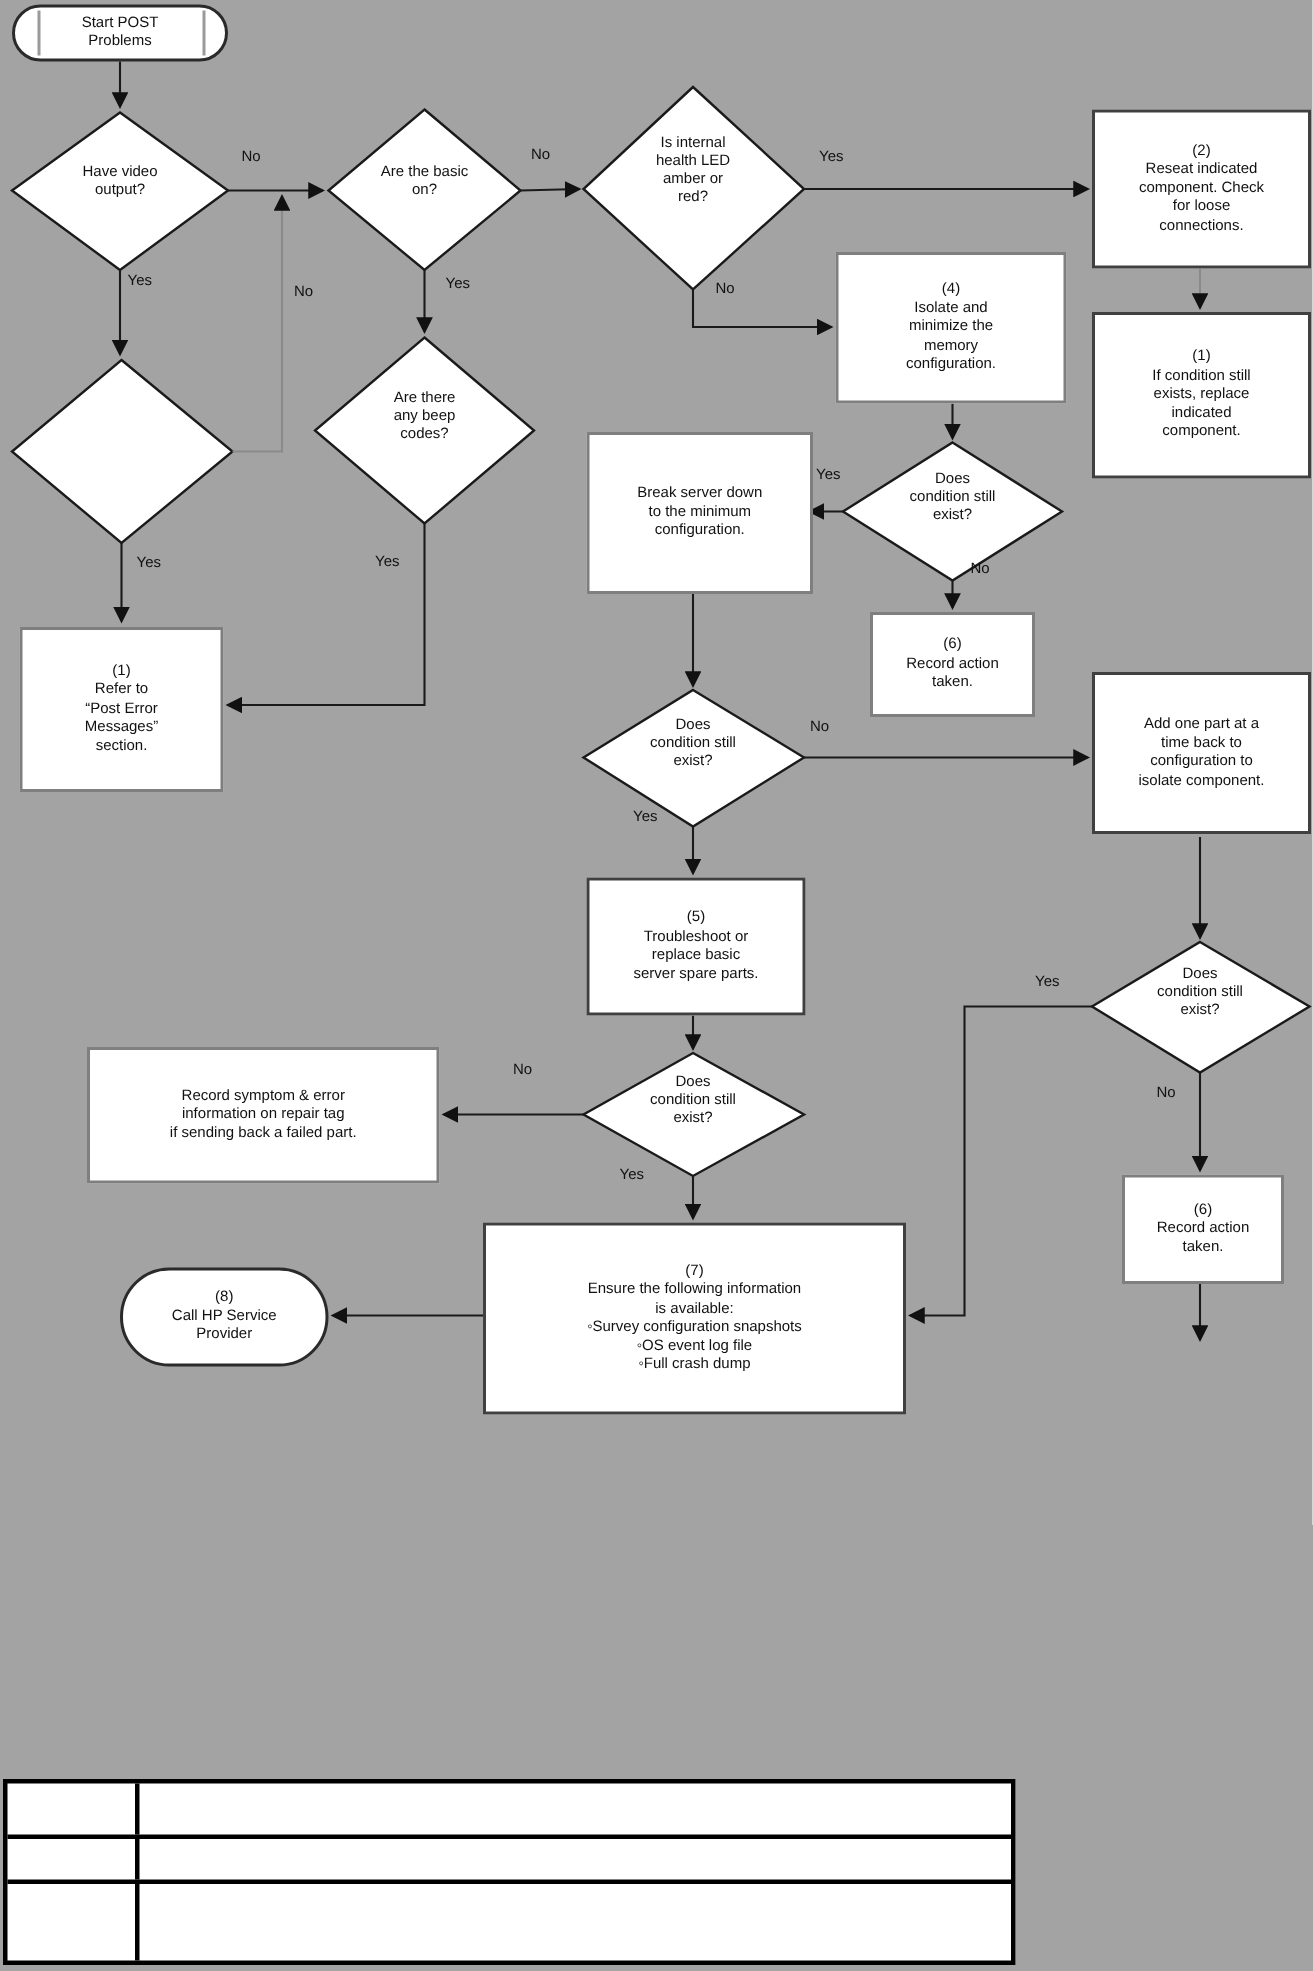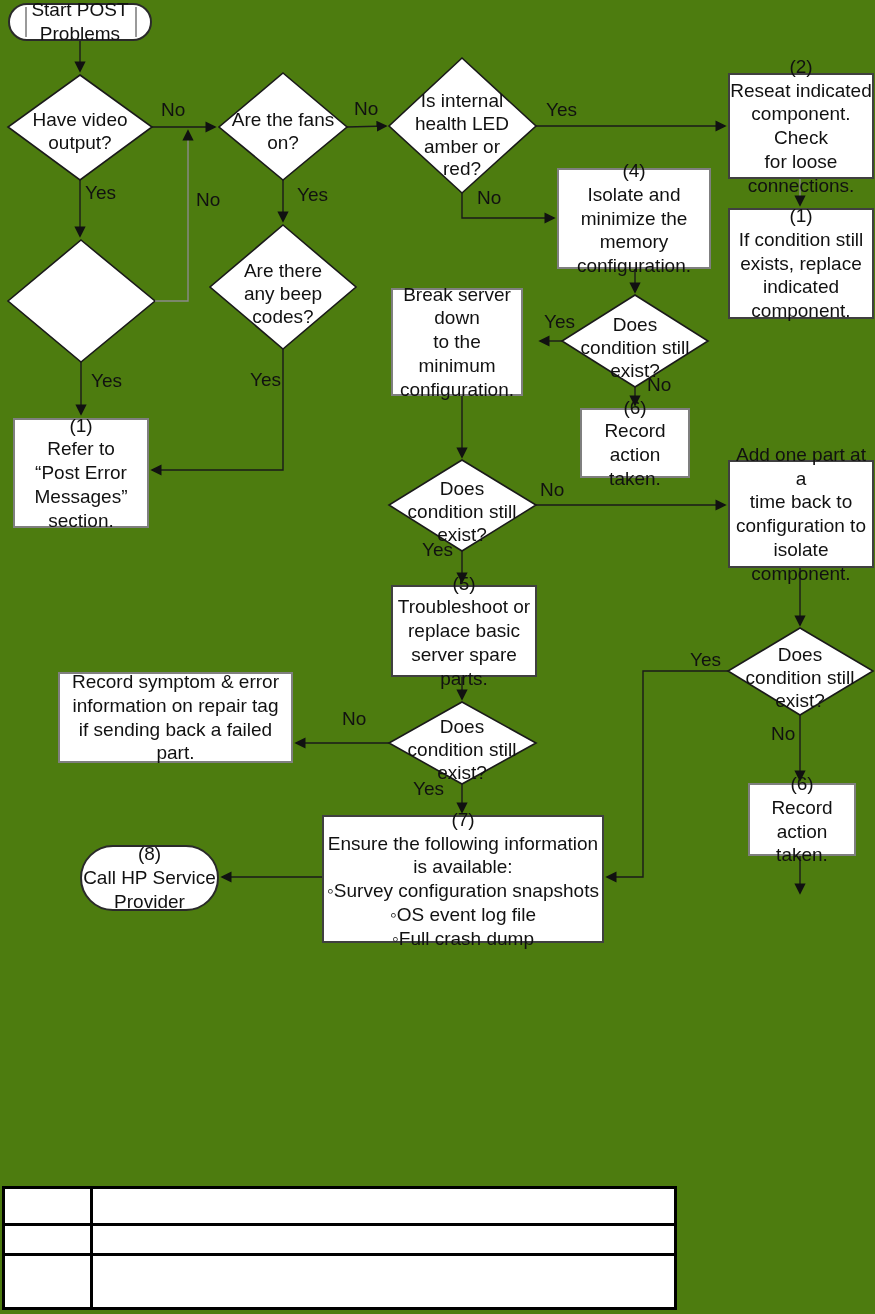--- a/index.html
+++ b/index.html
@@ -1,22 +1,22 @@
 <!DOCTYPE html>
 <html><head>
 <meta charset="utf-8">
 <style>
   * { box-sizing: border-box; margin: 0; padding: 0; }
   html,body { background:#fff; }
   #stage {
     position: relative;
     width: 875px; height: 1314px;
-    background: #4d7c0f;
+    background: #a3a3a3;
     font-family: "Liberation Sans", sans-serif;
-    font-size: 19px;
+    font-size: 10px;
     color: #111;
   }
   #wires { position:absolute; left:0; top:0; }
   .box {
     position: absolute;
     border: 2px solid #404040;
     background: #fff;
     display: flex; align-items: center; justify-content: center;
     text-align: center;
     white-space: pre-line;
@@ -121,55 +121,55 @@
   <div class="box" style="left:728px; top:208px; width:146px; height:111px;">(1)
 If condition still
 exists, replace
 indicated
 component.</div>
   <div class="box gray" style="left:557px; top:168px; width:154px; height:101px;">(4)
 Isolate and
 minimize the
 memory
 configuration.</div>
-  <div class="box gray" style="left:391px; top:288px; width:132px; height:108px;">Break server down
+  <div class="box gray" style="left:391px; top:288px; width:151px; height:108px;">Break server down
 to the minimum
 configuration.</div>
   <div class="box gray" style="left:580px; top:408px; width:110px; height:70px;">(6)
 Record action
 taken.</div>
   <div class="box gray" style="left:13px; top:418px; width:136px; height:110px;">(1)
 Refer to
 “Post Error
 Messages”
 section.</div>
-  <div class="box" style="left:728px; top:460px; width:146px; height:108px;">Add one part at a
+  <div class="box" style="left:728px; top:448px; width:146px; height:108px;">Add one part at a
 time back to
 configuration to
 isolate component.</div>
   <div class="box" style="left:391px; top:585px; width:146px; height:92px;">(5)
 Troubleshoot or
 replace basic
 server spare parts.</div>
-  <div class="box gray" style="left:58px; top:672px; width:235px; height:91px;">Record symptom &amp; error
+  <div class="box gray" style="left:58px; top:698px; width:235px; height:91px;">Record symptom &amp; error
 information on repair tag
 if sending back a failed part.</div>
   <div class="box" style="left:322px; top:815px; width:282px; height:128px;">(7)
 Ensure the following information
 is available:
 ◦Survey configuration snapshots
 ◦OS event log file
 ◦Full crash dump</div>
   <div class="box gray" style="left:748px; top:783px; width:108px; height:73px;">(6)
 Record action
 taken.</div>
 
   <div class="dtext" style="left:20px; top:109px;">Have video
 output?</div>
-  <div class="dtext" style="left:223px; top:109px;">Are the fans
+  <div class="dtext" style="left:223px; top:109px;">Are the basic
 on?</div>
   <div class="dtext" style="left:402px; top:90px;">Is internal
 health LED
 amber or
 red?</div>
   <div class="dtext" style="left:223px; top:260px;">Are there
 any beep
 codes?</div>
   <div class="dtext" style="left:575px; top:314px;">Does
 condition still

